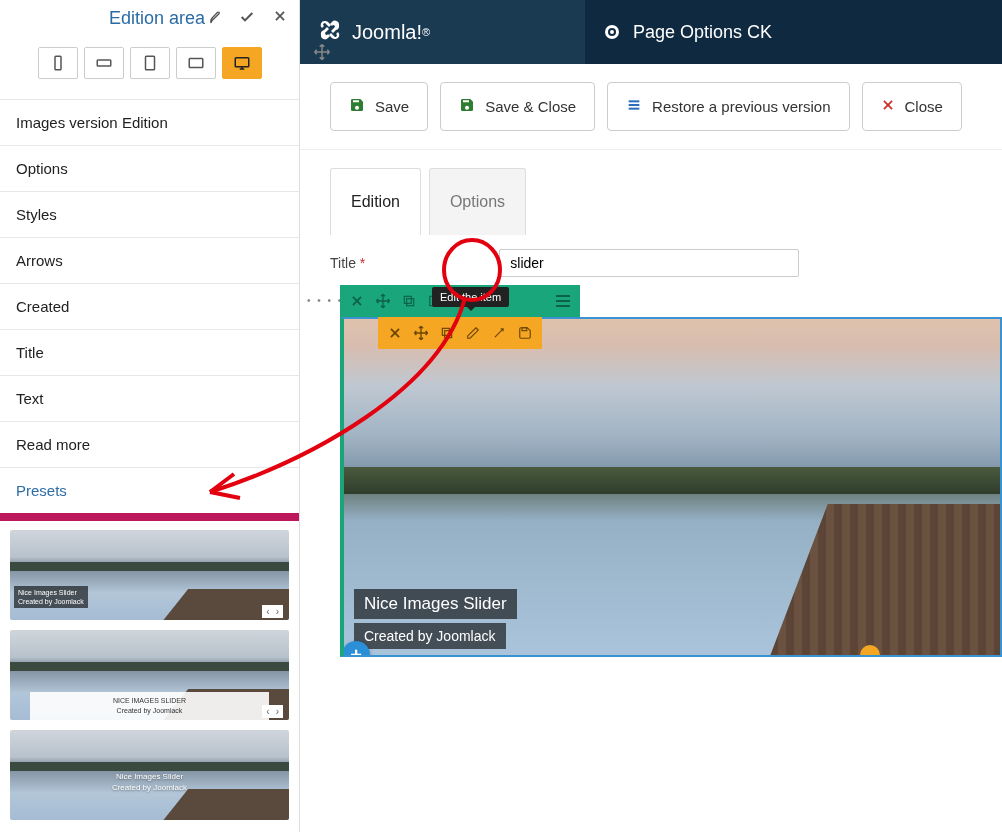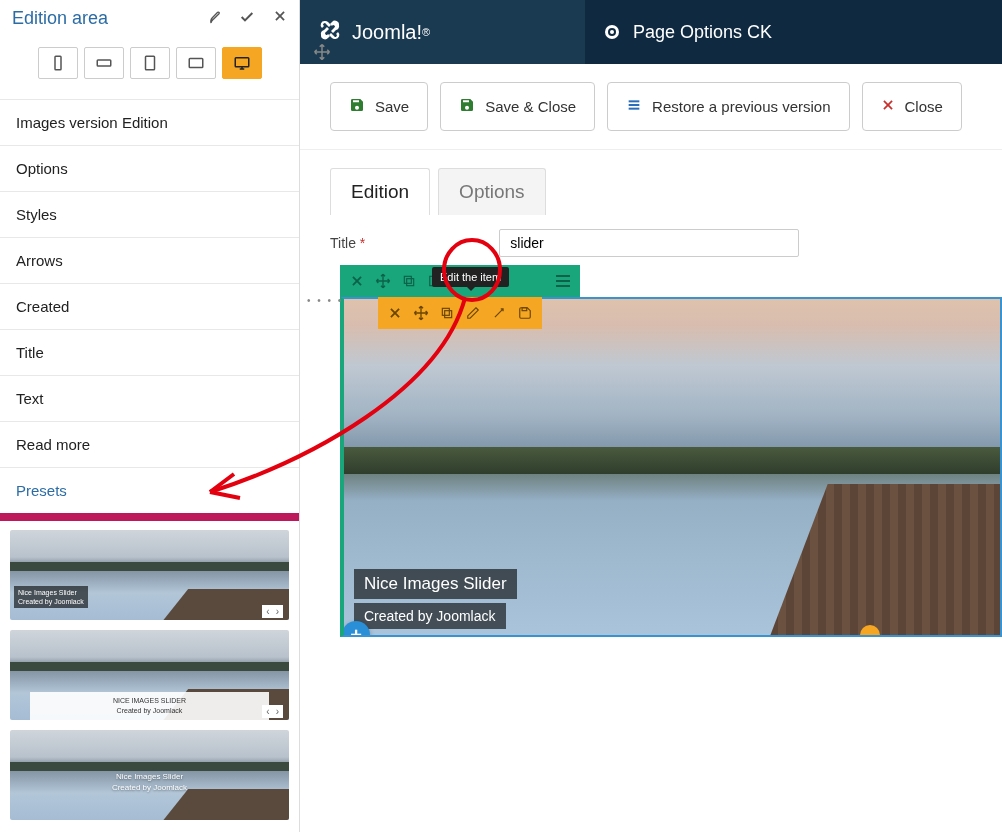--- a/index.html
+++ b/index.html
@@ -2,21 +2,21 @@
 <html><head>
 <meta charset="utf-8">
 <style>
 * { box-sizing: border-box; margin: 0; padding: 0; }
 body { font-family: -apple-system, BlinkMacSystemFont, "Segoe UI", Arial, sans-serif; font-size: 14px; color: #333; overflow: hidden; width: 1002px; height: 832px; }
 
 .app { display: flex; width: 1002px; height: 832px; }
 
 
 .sidebar { width: 300px; background: #fff; border-right: 1px solid #ddd; display: flex; flex-direction: column; overflow-y: auto; }
-.sidebar-header { display: flex; align-items: center; justify-content: space-between; padding: 8px 12px; }
+.sidebar-header { display: flex; align-items: center; justify-content: flex-end; padding: 8px 12px; }
 .sidebar-title { font-size: 18px; font-weight: 500; color: #2c6ca5; }
 .sidebar-header-icons { display: flex; gap: 18px; }
 .sidebar-header-icons span { color: #555; cursor: pointer; font-size: 16px; }
 
 .device-row { display: flex; justify-content: center; gap: 6px; padding: 10px 0 20px 0; }
 .device-btn { width: 40px; height: 32px; border: 1px solid #ccc; background: #fff; display: flex; align-items: center; justify-content: center; border-radius: 2px; cursor: pointer; }
 .device-btn.active { background: #f5a623; border-color: #f5a623; }
 .device-btn svg { width: 18px; height: 18px; }
 
 .section-item { padding: 14px 16px; border-top: 1px solid #e8e8e8; border-bottom: 1px solid #e8e8e8; font-size: 15px; font-weight: 500; color: #222; cursor: pointer; margin-bottom: -1px; }
@@ -42,21 +42,21 @@
 .radio-dot::after { content: ""; position: absolute; inset: 3px; background: #0f2a40; border-radius: 50%; }
 .radio-dot::before { content: ""; position: absolute; inset: 5px; background: #fff; border-radius: 50%; z-index: 1; }
 
 .actionbar { display: flex; gap: 12px; padding: 18px 30px; border-bottom: 1px solid #eee; }
 .btn { display: inline-flex; align-items: center; gap: 10px; padding: 14px 18px; border: 1px solid #ccc; background: #fff; border-radius: 4px; font-size: 15px; cursor: pointer; color: #333; }
 .ic-green { color: #2f7d31; }
 .ic-blue { color: #2a6ebb; }
 .ic-red { color: #c9302c; }
 
 .tabs { display: flex; gap: 8px; padding: 18px 30px 0 30px; }
-.tab { padding: 12px 20px; border: 1px solid #ddd; background: #f4f4f4; color: #777; border-bottom: none; border-radius: 3px 3px 0 0; cursor: pointer; font-size: 19px; text-align: center; }
+.tab { padding: 24px 20px; border: 1px solid #ddd; background: #f4f4f4; color: #777; border-bottom: none; border-radius: 3px 3px 0 0; cursor: pointer; font-size: 16px; text-align: center; }
 .tab.active { background: #fff; color: #222; font-weight: 500; }
 
 .form-row { display: flex; align-items: center; gap: 14px; padding: 14px 30px 8px 30px; font-size: 14px; }
 .form-row label { color: #444; }
 .required { color: #c9302c; }
 .text-input { border: 1px solid #ccc; padding: 5px 10px; font-size: 14px; width: 300px; border-radius: 2px; }
 
 .canvas-wrap { position: relative; margin: 0 0 0 0; padding: 0 0 0 4px; }
 .move-handle { position: absolute; left: 310px; top: 40px; width: 24px; height: 24px; display: flex; align-items: center; justify-content: center; z-index: 5; }
 

